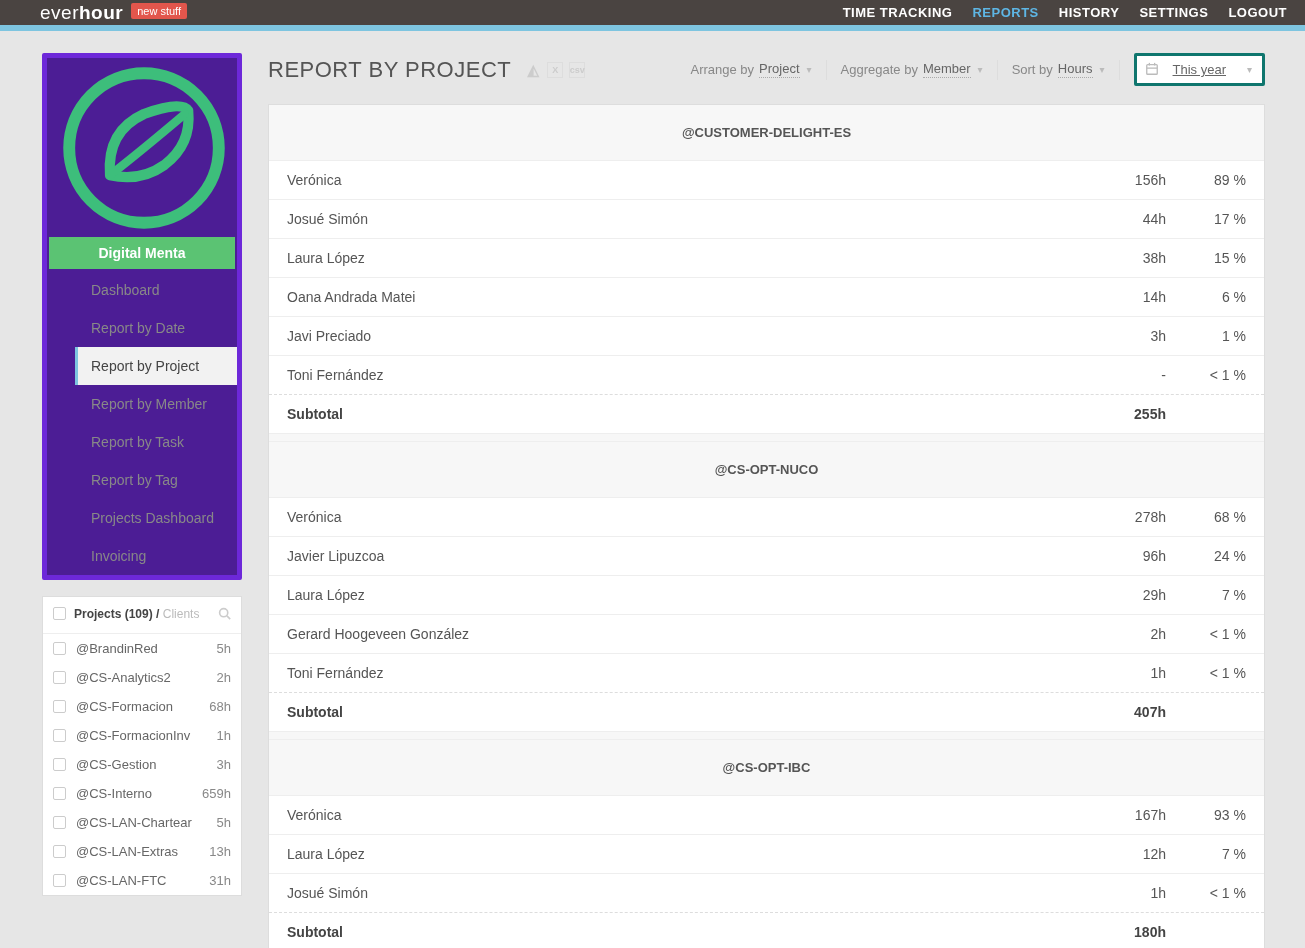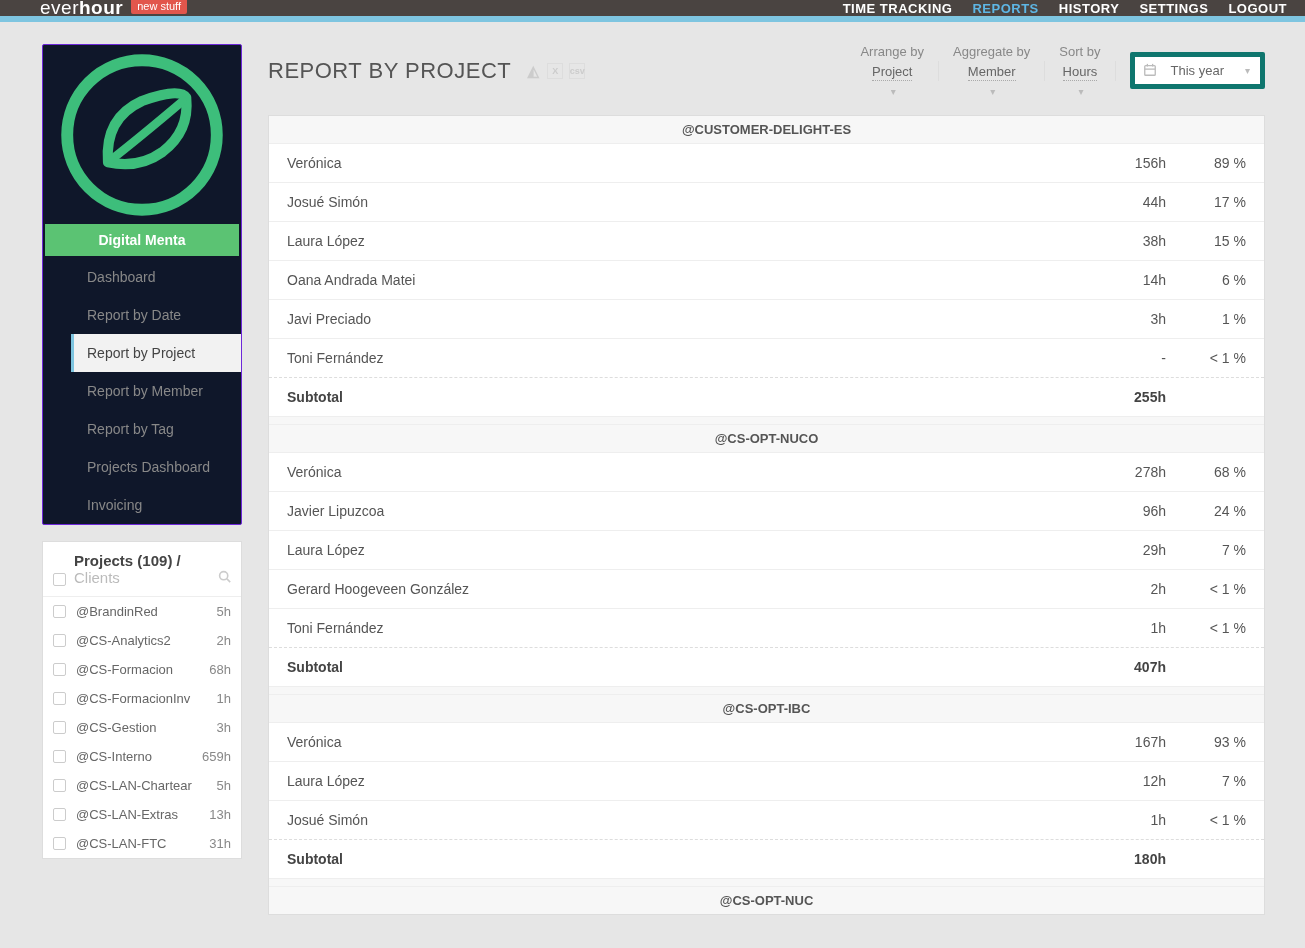--- a/index.html
+++ b/index.html
@@ -1,66 +1,66 @@
 <!DOCTYPE html>
 <html><head>
 <meta charset="utf-8">
 <style>
 * { box-sizing: border-box; margin: 0; padding: 0; }
 body { font-family: -apple-system, "Helvetica Neue", Arial, sans-serif; background: #E6E6E6; font-size: 14px; color: #333; }
 
-.topbar { background: #4A4441; height: 16px; display: flex; align-items: center; padding: 0 18px 0 40px; }
+.topbar { background: #4A4441; height: 25px; display: flex; align-items: center; padding: 0 18px 0 40px; }
 .brand { color: #fff; font-size: 19px; font-weight: 400; letter-spacing: 0.5px; }
 .brand b { font-weight: 700; }
 .new-stuff { background: #E2564C; color: #fff; font-size: 11px; padding: 2px 6px; margin-left: 8px; border-radius: 2px; position: relative; top: -2px; }
 .topnav { margin-left: auto; display: flex; gap: 20px; justify-content: flex-end; }
 .topnav a { color: #fff; text-decoration: none; font-size: 13px; font-weight: 600; letter-spacing: 0.5px; }
 .topnav a.active { color: #5EB6E4; }
 
 .bluebar { background: #7EC5E0; height: 6px; }
 
 .main { display: flex; gap: 26px; padding: 22px 0 0 42px; }
 
 .sidebar { width: 200px; flex: 0 0 200px; }
-.panel { background: #0f172a; border: 1px solid #6d28d9; border-radius: 2px; }
+.panel { background: #4c1d95; border: 5px solid #6d28d9; border-radius: 2px; }
 .logo-box { padding: 2px; text-align: center; }
 .logo-circle { width: 190px; height: 175px; margin: 0 auto; display: flex; align-items: center; justify-content: center; }
 .org-name { background: #5BC373; color: #fff; text-align: center; padding: 8px 0; font-weight: 600; font-size: 14px; margin: 0 2px 2px 2px; }
 .side-menu { }
 .side-menu a { display: block; padding: 11px 14px 11px 16px; color: #888; text-decoration: none; font-size: 14px; border-bottom: 0; position: relative; margin-left: 28px; }
 .side-menu a.active { background: #F2F2F2; color: #444; border-left: 3px solid #7EC5E0; padding-left: 13px; font-weight: 500; }
 
 .projects-panel { margin-top: 16px; background: #fff; border: 1px solid #ddd; }
-.projects-header { padding: 10px 10px; border-bottom: 1px solid #eee; display: flex; align-items: flex-end; gap: 8px; font-size: 15px; }
+.projects-header { padding: 10px 10px; border-bottom: 1px solid #eee; display: flex; align-items: flex-start; gap: 8px; font-size: 12px; }
 .projects-header .chk { width: 13px; height: 13px; border: 1px solid #ccc; border-radius: 2px; flex-shrink: 0; }
 .projects-header .txt { font-weight: 700; color: #444; }
 .projects-header .clients { color: #bbb; font-weight: 400; }
 .projects-header .search-ico { margin-left: auto; color: #ccc; font-size: 13px; }
 .project-item { display: flex; align-items: center; padding: 7px 10px; gap: 10px; font-size: 13px; color: #555; }
 .project-item .chk { width: 13px; height: 13px; border: 1px solid #ccc; border-radius: 2px; flex-shrink: 0; }
 .project-item .name { flex: 1; white-space: nowrap; overflow: hidden; text-overflow: ellipsis; color: #666; }
 .project-item .hrs { color: #888; font-size: 13px; }
 
 .content { flex: 1; padding-right: 40px; }
 .content-header { display: flex; align-items: center; gap: 8px; margin-bottom: 18px; }
 .page-title { font-size: 22px; font-weight: 400; color: #555; letter-spacing: 0.5px; }
 .title-icons { display: flex; gap: 6px; margin-left: 6px; }
 .title-icons span { width: 16px; height: 16px; display: inline-flex; align-items: center; justify-content: center; color: #ccc; border: 1px solid #ddd; font-size: 9px; font-weight: bold; }
 .title-icons span.nobord { border: none; font-size: 15px; }
 .controls { margin-left: auto; display: flex; align-items: center; gap: 10px; font-size: 13px; color: #888; }
-.ctrl-group { display: flex; align-items: center; gap: 5px; flex-direction: column; }
+.ctrl-group { display: flex; align-items: center; gap: 5px; }
 .ctrl-sep { width: 1px; height: 20px; background: #ddd; margin: 0 4px; }
 .ctrl-value { color: #666; border-bottom: 1px dotted #aaa; padding-bottom: 1px; }
 .ctrl-caret { color: #bbb; font-size: 10px; margin-left: 2px; }
-.date-select { border: 5px solid #0f766e; padding: 6px 36px 6px 36px; position: relative; color: #666; background:#fff; border-radius:2px;}
+.date-select { border: 3px solid #0f766e; padding: 6px 36px 6px 36px; position: relative; color: #666; background:#fff; border-radius:2px;text-decoration:underline;}
 .date-select .cal-ico { position: absolute; left: 8px; top: 6px; color: #bbb; }
 .date-select .caret { position: absolute; right: 10px; top: 8px; color: #bbb; font-size: 10px; }
 
 .report { background: #fff; border: 1px solid #ddd; }
-.group-header { background: #F7F7F7; text-align: center; padding: 6px; font-weight: 700; color: #555; font-size: 13px; border-top: 1px solid #eee; }
+.group-header { background: #F7F7F7; text-align: center; padding: 20px; font-weight: 700; color: #555; font-size: 13px; border-top: 1px solid #eee; }
 .group-header:first-child { border-top: none; }
 .row { display: flex; padding: 11px 18px; border-top: 1px solid #eee; color: #555; font-size: 14px; }
 .row .name { flex: 1; }
 .row .hours { width: 120px; text-align: right; }
 .row .pct { width: 80px; text-align: right; }
 .row.subtotal { font-weight: 700; border-top: 1px dashed #ddd; color: #444; }
 .row.subtotal .pct { }
 .group-gap { background: #F7F7F7; height: 8px; border-top: 1px solid #eee; }
 
 svg.leaf { width: 170px; height: 170px; }
@@ -93,20 +93,21 @@
             <path d="M 30 66 Q 48 52 74 30" fill="none" stroke="#3DBE7B" stroke-width="5" stroke-linecap="round"></path>
           </svg>
         </div>
       </div>
       <div class="org-name">Digital Menta</div>
       <nav class="side-menu">
         <a href="#">Dashboard</a>
         <a href="#">Report by Date</a>
         <a href="#" class="active">Report by Project</a>
         <a href="#">Report by Member</a>
+        <a href="#">Report by Task</a>
         <a href="#">Report by Tag</a>
         <a href="#">Projects Dashboard</a>
         <a href="#">Invoicing</a>
       </nav>
     </div>
 
     <div class="projects-panel">
       <div class="projects-header">
         <span class="chk"></span>
         <span class="txt"><span>Projects (109) /</span> <span class="clients">Clients</span></span>

